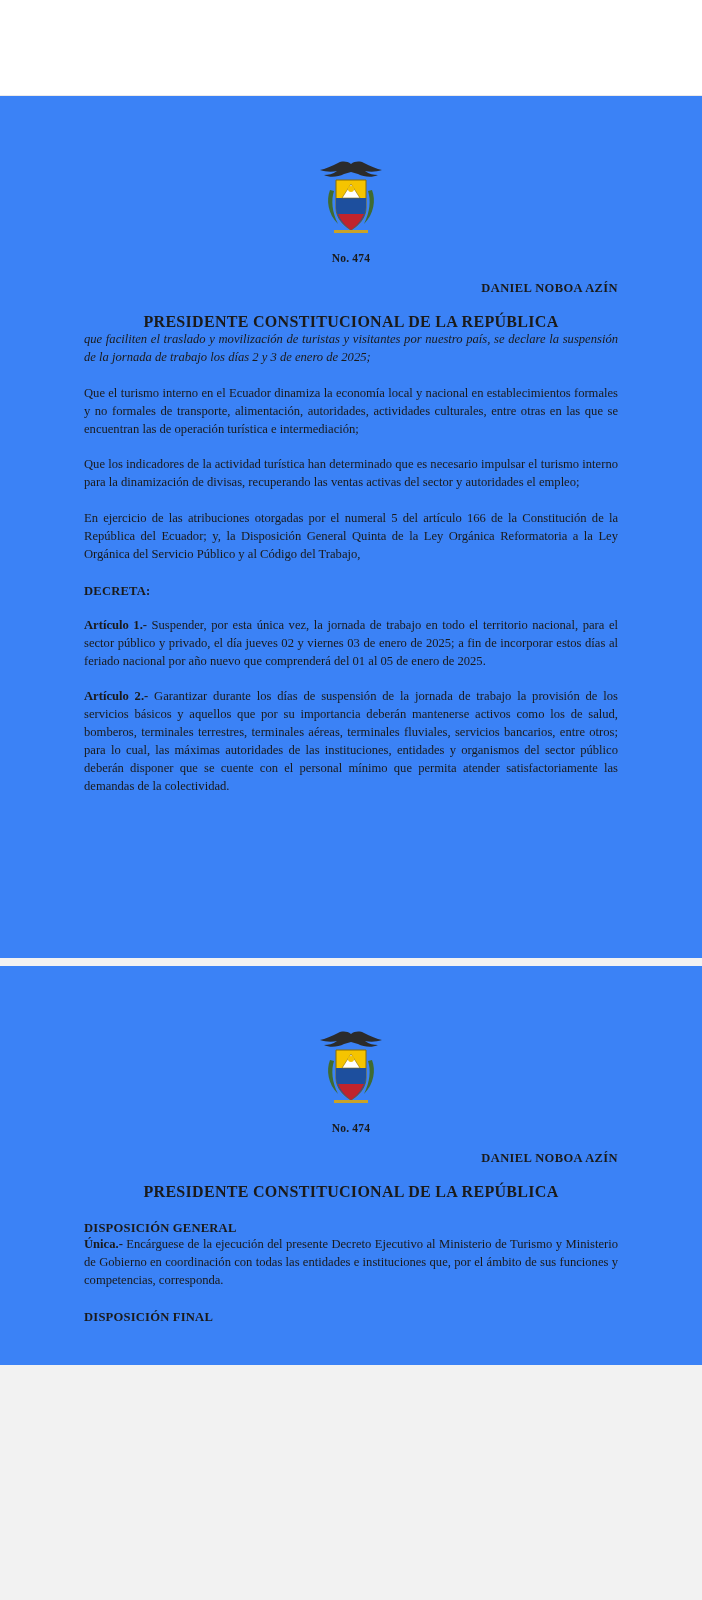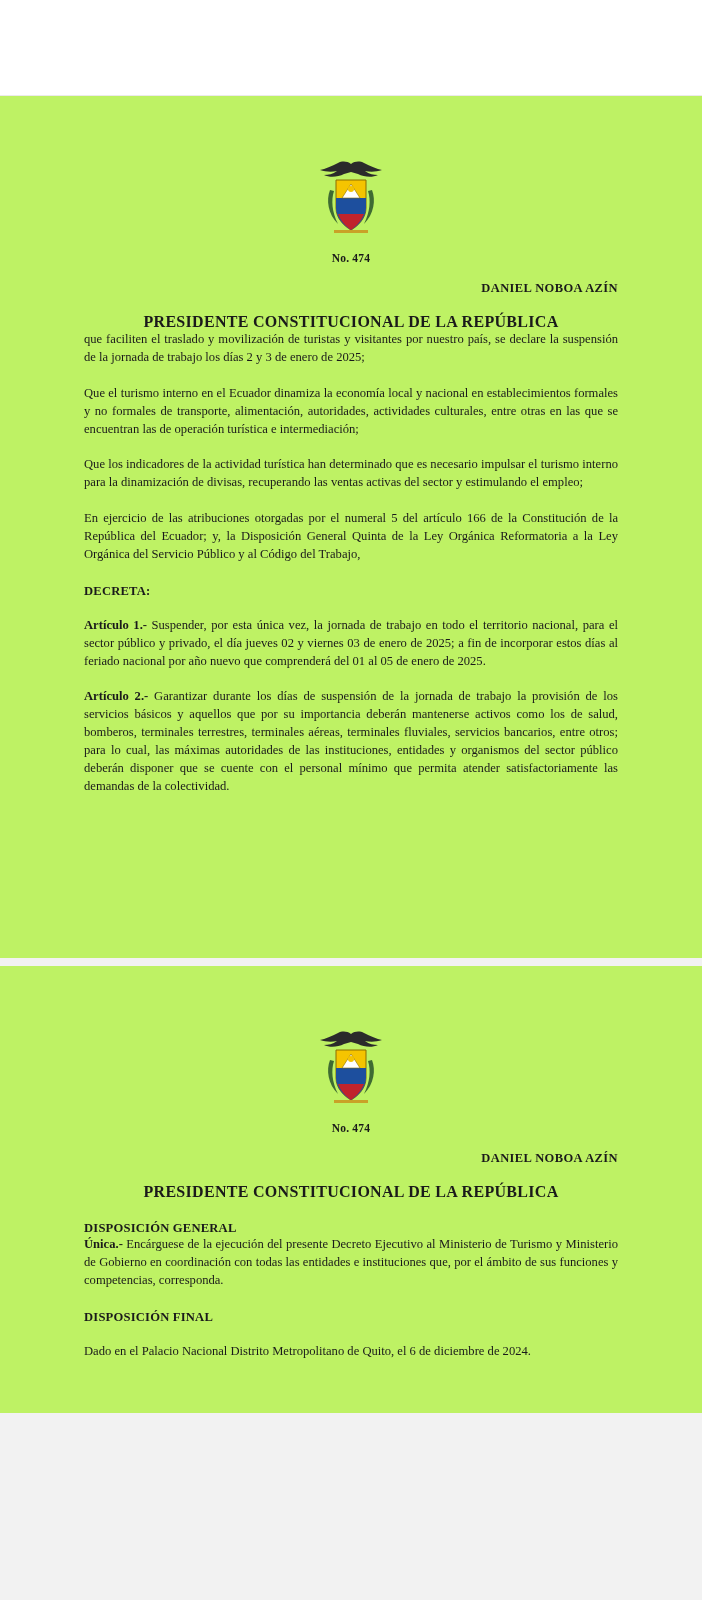--- a/index.html
+++ b/index.html
@@ -6,21 +6,21 @@
     margin: 0;
     padding: 0;
     background: #f2f2f2;
   }
   body {
     width: 702px;
     font-family: "Liberation Serif", serif;
     color: #1a1a1a;
   }
   .page {
-    background: #bef264;
+    background: #3b82f6;
     width: 702px;
     box-sizing: border-box;
     position: relative;
   }
   .page-gap {
     height: 8px;
     background: #f2f2f2;
     width: 702px;
   }
   .page-top-band {
@@ -67,20 +67,21 @@
     text-align: justify;
     font-size: 12.6px;
     line-height: 1.42;
     margin-top: 18px;
   }
   .body-text:first-of-type {
     margin-top: 0;
   }
   .first-para {
     margin-top: 26px;
+    font-style: italic;
   }
   .lead {
     font-weight: bold;
   }
   .section-heading {
     text-align: left;
     font-weight: bold;
     font-size: 12.6px;
     margin-top: 20px;
     letter-spacing: 0.2px;
@@ -121,21 +122,21 @@
         </svg>
       </span>
     </div>
 
     <div class="doc-number">No. 474</div>
     <div class="president-name">DANIEL NOBOA AZÍN</div>
     <div class="president-title">PRESIDENTE CONSTITUCIONAL DE LA REPÚBLICA</div>
 
     <p class="body-text first-para">que faciliten el traslado y movilización de turistas y visitantes por nuestro país, se declare la suspensión de la jornada de trabajo los días 2 y 3 de enero de 2025;</p>
     <p class="body-text">Que el turismo interno en el Ecuador dinamiza la economía local y nacional en establecimientos formales y no formales de transporte, alimentación, autoridades, actividades culturales, entre otras en las que se encuentran las de operación turística e intermediación;</p>
-    <p class="body-text">Que los indicadores de la actividad turística han determinado que es necesario impulsar el turismo interno para la dinamización de divisas, recuperando las ventas activas del sector y estimulando el empleo;</p>
+    <p class="body-text">Que los indicadores de la actividad turística han determinado que es necesario impulsar el turismo interno para la dinamización de divisas, recuperando las ventas activas del sector y autoridades el empleo;</p>
     <p class="body-text">En ejercicio de las atribuciones otorgadas por el numeral 5 del artículo 166 de la Constitución de la República del Ecuador; y, la Disposición General Quinta de la Ley Orgánica Reformatoria a la Ley Orgánica del Servicio Público y al Código del Trabajo,</p>
 
     <div class="section-heading">DECRETA:</div>
 
     <p class="body-text"><span class="lead">Artículo 1.-</span><span> Suspender, por esta única vez, la jornada de trabajo en todo el territorio nacional, para el sector público y privado, el día jueves 02 y viernes 03 de enero de 2025; a fin de incorporar estos días al feriado nacional por año nuevo que comprenderá del 01 al 05 de enero de 2025.</span></p>
     <p class="body-text"><span class="lead">Artículo 2.-</span><span> Garantizar durante los días de suspensión de la jornada de trabajo la provisión de los servicios básicos y aquellos que por su importancia deberán mantenerse activos como los de salud, bomberos, terminales terrestres, terminales aéreas, terminales fluviales, servicios bancarios, entre otros; para lo cual, las máximas autoridades de las instituciones, entidades y organismos del sector público deberán disponer que se cuente con el personal mínimo que permita atender satisfactoriamente las demandas de la colectividad.</span></p>
 
     <div class="spacer-bottom"></div>
   </div>
 </div>
@@ -163,17 +164,16 @@
 
     <div class="doc-number">No. 474</div>
     <div class="president-name">DANIEL NOBOA AZÍN</div>
     <div class="president-title">PRESIDENTE CONSTITUCIONAL DE LA REPÚBLICA</div>
 
     <div class="section-heading">DISPOSICIÓN GENERAL</div>
     <p class="body-text"><span class="lead">Única.-</span><span> Encárguese de la ejecución del presente Decreto Ejecutivo al Ministerio de Turismo y Ministerio de Gobierno en coordinación con todas las entidades e instituciones que, por el ámbito de sus funciones y competencias, corresponda.</span></p>
 
     <div class="section-heading">DISPOSICIÓN FINAL</div>
 
-    <p class="body-text">Dado en el Palacio Nacional Distrito Metropolitano de Quito, el 6 de diciembre de 2024.</p>
 
     <div class="spacer-bottom-2"></div>
   </div>
 </div>
 
 </body></html>

